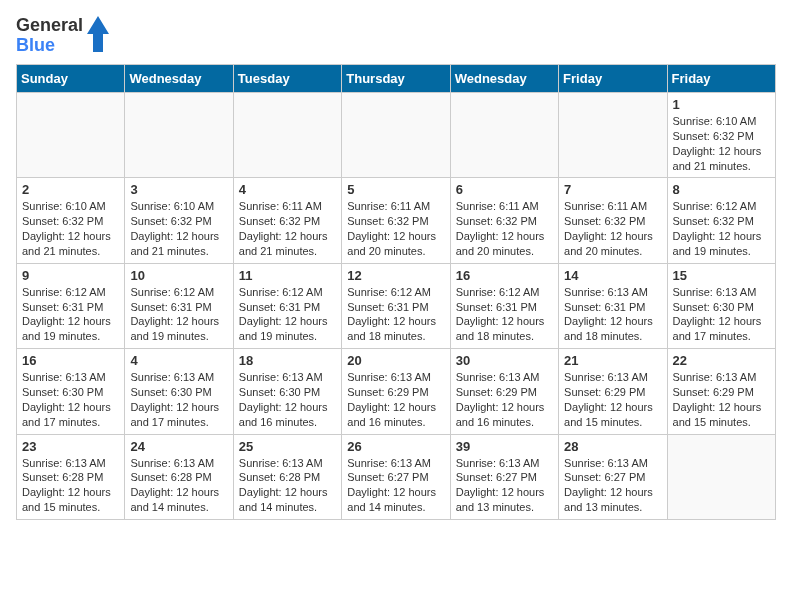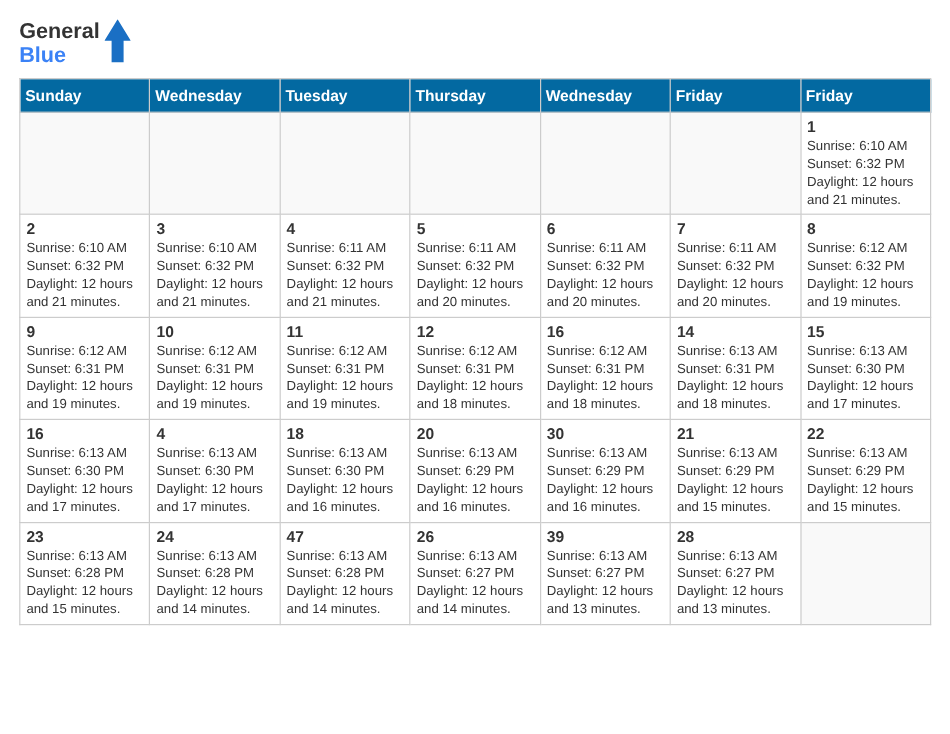--- a/index.html
+++ b/index.html
@@ -285,21 +285,21 @@
 and 15 minutes.</div>
         </td>
         <td>
           <span class="day-number">24</span>
           <div class="cell-info" style="white-space: pre-line;">Sunrise: 6:13 AM
 Sunset: 6:28 PM
 Daylight: 12 hours
 and 14 minutes.</div>
         </td>
         <td>
-          <span class="day-number">47</span>
+          <span class="day-number">25</span>
           <div class="cell-info" style="white-space: pre-line;">Sunrise: 6:13 AM
 Sunset: 6:28 PM
 Daylight: 12 hours
 and 14 minutes.</div>
         </td>
         <td>
           <span class="day-number">26</span>
           <div class="cell-info" style="white-space: pre-line;">Sunrise: 6:13 AM
 Sunset: 6:27 PM
 Daylight: 12 hours

